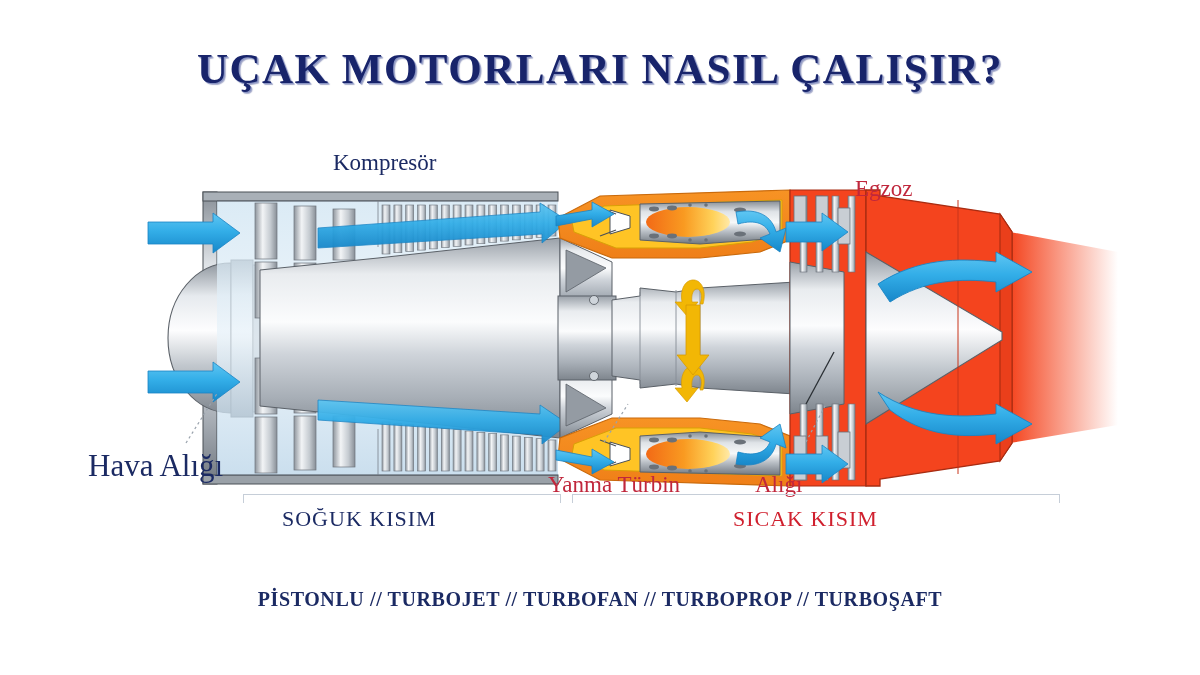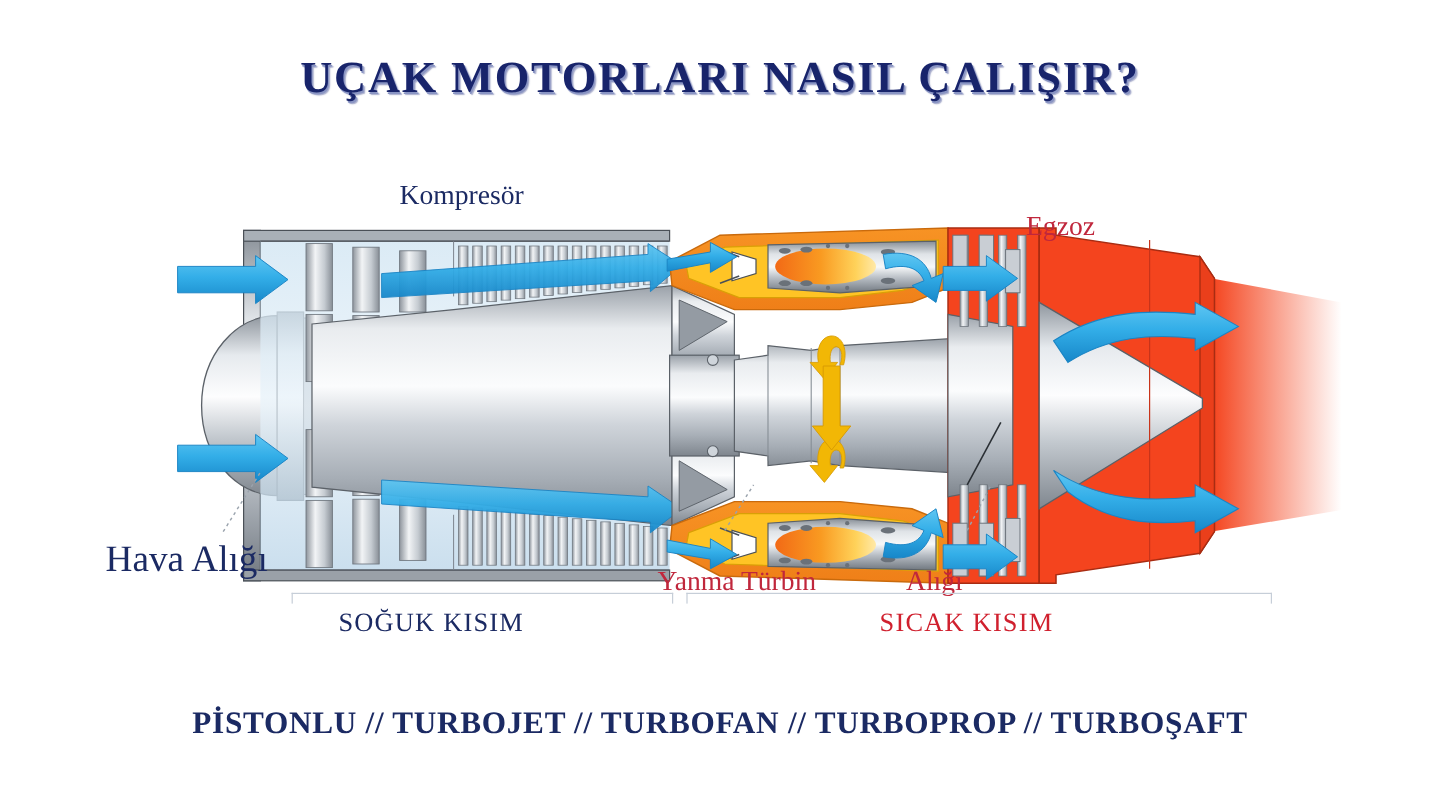--- a/index.html
+++ b/index.html
@@ -8,21 +8,21 @@
     width:1200px;height:675px;position:relative;overflow:hidden;
     font-family:"Liberation Serif","DejaVu Serif",serif;
     background:#ffffff;
   }
   #stage{position:absolute;inset:0;width:1200px;height:675px;}
 
   
   .title{
     position:absolute;left:0;top:44px;width:1200px;text-align:center;
     font-family:"Liberation Serif","DejaVu Serif",serif;
-    font-size:37px;font-weight:bold;letter-spacing:1.5px;
+    font-size:43px;font-weight:bold;letter-spacing:1.5px;
     color:#18246b;
     text-shadow:1px 1px 0 #8a95c4, 2px 2px 1px rgba(60,70,140,.45);
     white-space:nowrap;
   }
 
   
   .lbl{position:absolute;white-space:nowrap;font-weight:normal;}
   .lbl.serif{font-family:"Liberation Serif","DejaVu Serif",serif;}
   .cold-txt{color:#1b2a63;}
   .hot-txt{color:#c0273c;margin-top:24px;}
@@ -43,21 +43,21 @@
   #tick-hot-l{left:572px;top:494px;height:9px;}
   #tick-hot-r{left:1059px;top:494px;height:9px;}
 
   .section-label{position:absolute;font-size:22px;letter-spacing:1px;white-space:nowrap;}
   #sec-cold{left:282px;top:506px;color:#1b2a63;}
   #sec-hot{left:733px;top:506px;color:#d0202e;}
 
   
   .bottom-strip{
     position:absolute;left:0;top:588px;width:1200px;text-align:center;
-    font-size:26px;font-weight:bold;letter-spacing:.6px;color:#1b2a63;
+    font-size:20px;font-weight:bold;letter-spacing:.6px;color:#1b2a63;
     white-space:nowrap;
   }
 </style>
 </head>
 <body>
 
 <div id="stage">
 
   <div class="title">UÇAK MOTORLARI NASIL ÇALIŞIR?</div>
 

